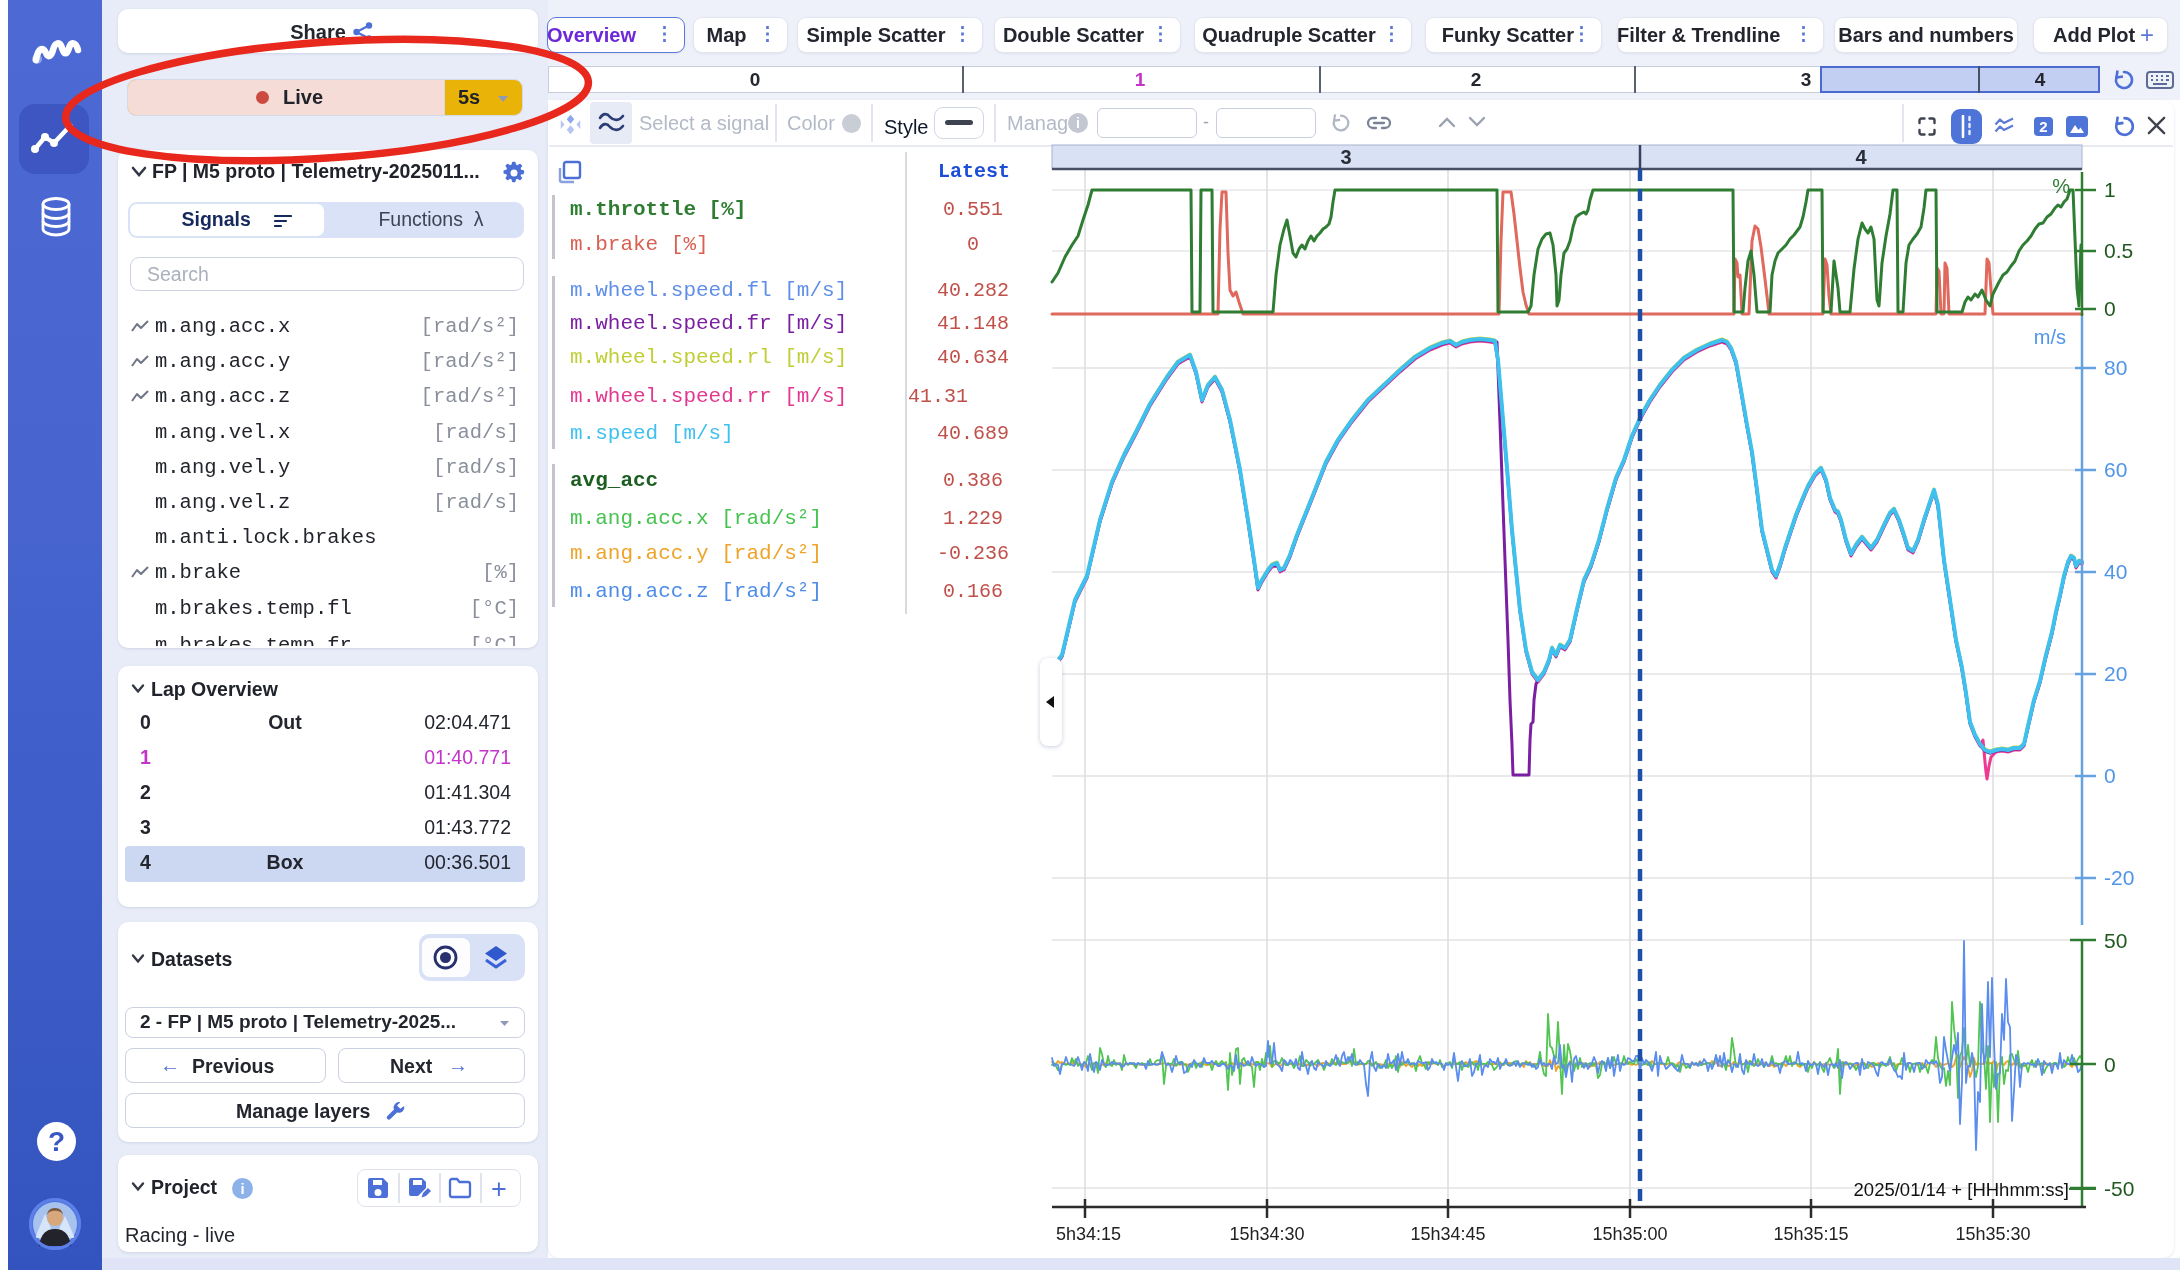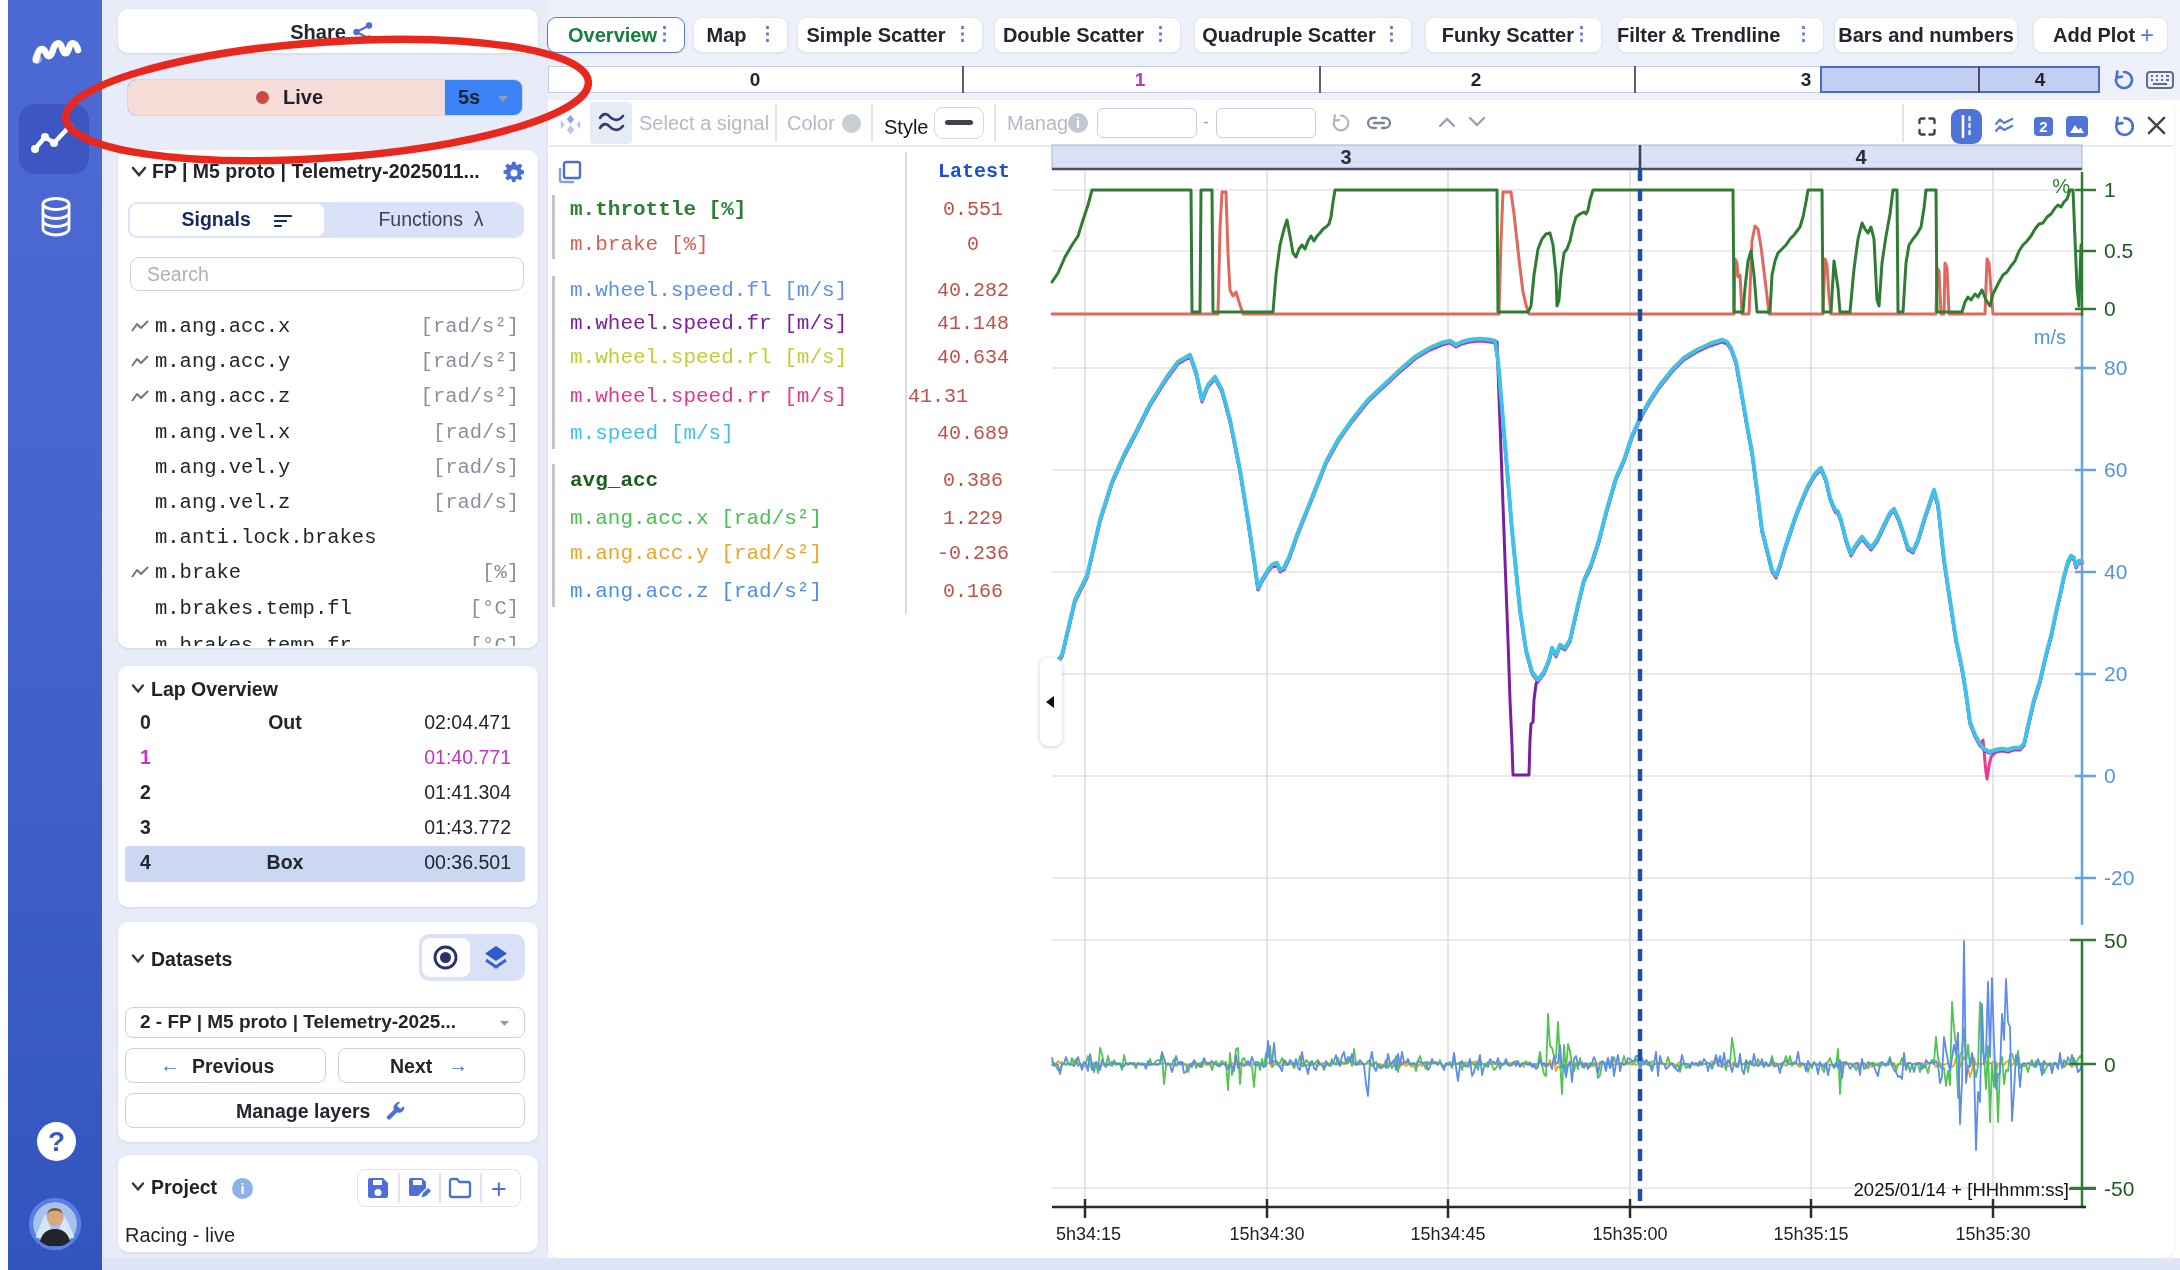--- a/index.html
+++ b/index.html
@@ -44,21 +44,21 @@
 <circle cx="26" cy="26" r="24.5" fill="none" stroke="#5d7fe8" stroke-width="3"></circle>
   </svg>
 <div class="card" style="left:118px;top:9px;width:420px;height:44px"></div>
 <div class="abs b" style="left:118px;top:21px;width:400px;text-align:center;font-size:20px;color:#23262e">Share</div>
 <svg class="abs" style="left:352px;top:21px" width="22" height="22" viewBox="0 0 22 22">
 <circle cx="17" cy="4.5" r="3.2" fill="#4c6fd8"></circle>
     <circle cx="17" cy="17.5" r="3.2" fill="#4c6fd8"></circle>
     <circle cx="4.5" cy="11" r="3.2" fill="#4c6fd8"></circle>
 <path d="M4.5 11 L17 4.5 M4.5 11 L17 17.5" stroke="#4c6fd8" stroke-width="2"></path>
   </svg>
-<div class="abs" style="left:127px;top:79px;width:396px;height:37px;border:1.5px solid #d5dae8;border-radius:9px;background:#3b82f6;overflow:hidden">
+<div class="abs" style="left:127px;top:79px;width:396px;height:37px;border:1.5px solid #d5dae8;border-radius:9px;background:#eab308;overflow:hidden">
 <div style="position:absolute;left:0;top:0;width:317px;height:37px;background:#f5dcd6;border-right:1.5px solid #d5dae8"></div>
 <div style="position:absolute;left:128px;top:11px;width:13px;height:13px;border-radius:50%;background:#cc4b40"></div>
 <div class="b" style="position:absolute;left:155px;top:6px;font-size:20px;color:#20232b">Live</div>
 <div class="b" style="position:absolute;left:330px;top:6px;font-size:20px;color:#20232b">5s</div>
 <svg style="position:absolute;left:368px;top:14px" width="14" height="10" viewBox="0 0 14 10">
       <path d="M2 2 L7 8 L12 2 Z" fill="#8e9ab8"></path>
     </svg>
 </div>
 <div class="card" style="left:118px;top:150px;width:420px;height:498px"></div>
 <svg class="abs" style="left:131px;top:165px" width="16" height="12" viewBox="0 0 16 12">
@@ -177,21 +177,21 @@
 <svg class="abs" style="left:407px;top:1176px" width="24" height="24" viewBox="0 0 24 24">
     <path fill="#4c6fd8" d="M4 2h11l4 4v6l-8 8H4a2 2 0 0 1-2-2V4a2 2 0 0 1 2-2zm2 2v5h9V4H6z"></path>
     <path fill="#4c6fd8" d="M14.5 21.5 L16 17 l5-5 3 3-5 5z"></path>
   </svg>
 <svg class="abs" style="left:448px;top:1177px" width="24" height="22" viewBox="0 0 24 22">
     <path d="M2 4 a2 2 0 0 1 2-2 h5 l2.5 3 H20 a2 2 0 0 1 2 2 v11 a2 2 0 0 1-2 2 H4 a2 2 0 0 1-2-2 Z" fill="none" stroke="#4c6fd8" stroke-width="2.3"></path>
   </svg>
 <div class="abs" style="left:491px;top:1174px;font-size:27px;color:#4c6fd8">+</div>
 <div class="abs" style="left:125px;top:1224px;font-size:20px;color:#23262e">Racing - live</div>
 <div class="abs" style="left:547px;top:17px;width:138px;height:36px;background:#fff;border:1.5px solid #5b79d8;border-radius:9px;box-shadow:0 1px 2px rgba(40,60,120,.08)"></div>
-<div class="abs b" style="left:547px;top:24px;width:110px;text-align:right;font-size:20px;color:#15803d">Overview</div>
+<div class="abs b" style="left:547px;top:24px;width:110px;text-align:left;font-size:20px;color:#6d28d9">Overview</div>
 <div class="abs b" style="left:655px;top:22px;font-size:19px;color:#5b79d8;letter-spacing:0">⋮</div>
 <div class="abs" style="left:693px;top:17px;width:95px;height:36px;background:#fff;border:1px solid #e3e6ef;border-radius:9px;box-shadow:0 1px 2px rgba(40,60,120,.08)"></div>
 <div class="abs b" style="left:693px;top:24px;width:67px;text-align:center;font-size:20px;color:#23262e">Map</div>
 <div class="abs b" style="left:758px;top:22px;font-size:19px;color:#5b79d8;letter-spacing:0">⋮</div>
 <div class="abs" style="left:797px;top:17px;width:186px;height:36px;background:#fff;border:1px solid #e3e6ef;border-radius:9px;box-shadow:0 1px 2px rgba(40,60,120,.08)"></div>
 <div class="abs b" style="left:797px;top:24px;width:158px;text-align:center;font-size:20px;color:#23262e">Simple Scatter</div>
 <div class="abs b" style="left:953px;top:22px;font-size:19px;color:#5b79d8;letter-spacing:0">⋮</div>
 <div class="abs" style="left:994px;top:17px;width:187px;height:36px;background:#fff;border:1px solid #e3e6ef;border-radius:9px;box-shadow:0 1px 2px rgba(40,60,120,.08)"></div>
 <div class="abs b" style="left:994px;top:24px;width:159px;text-align:center;font-size:20px;color:#23262e">Double Scatter</div>
 <div class="abs b" style="left:1151px;top:22px;font-size:19px;color:#5b79d8;letter-spacing:0">⋮</div>

